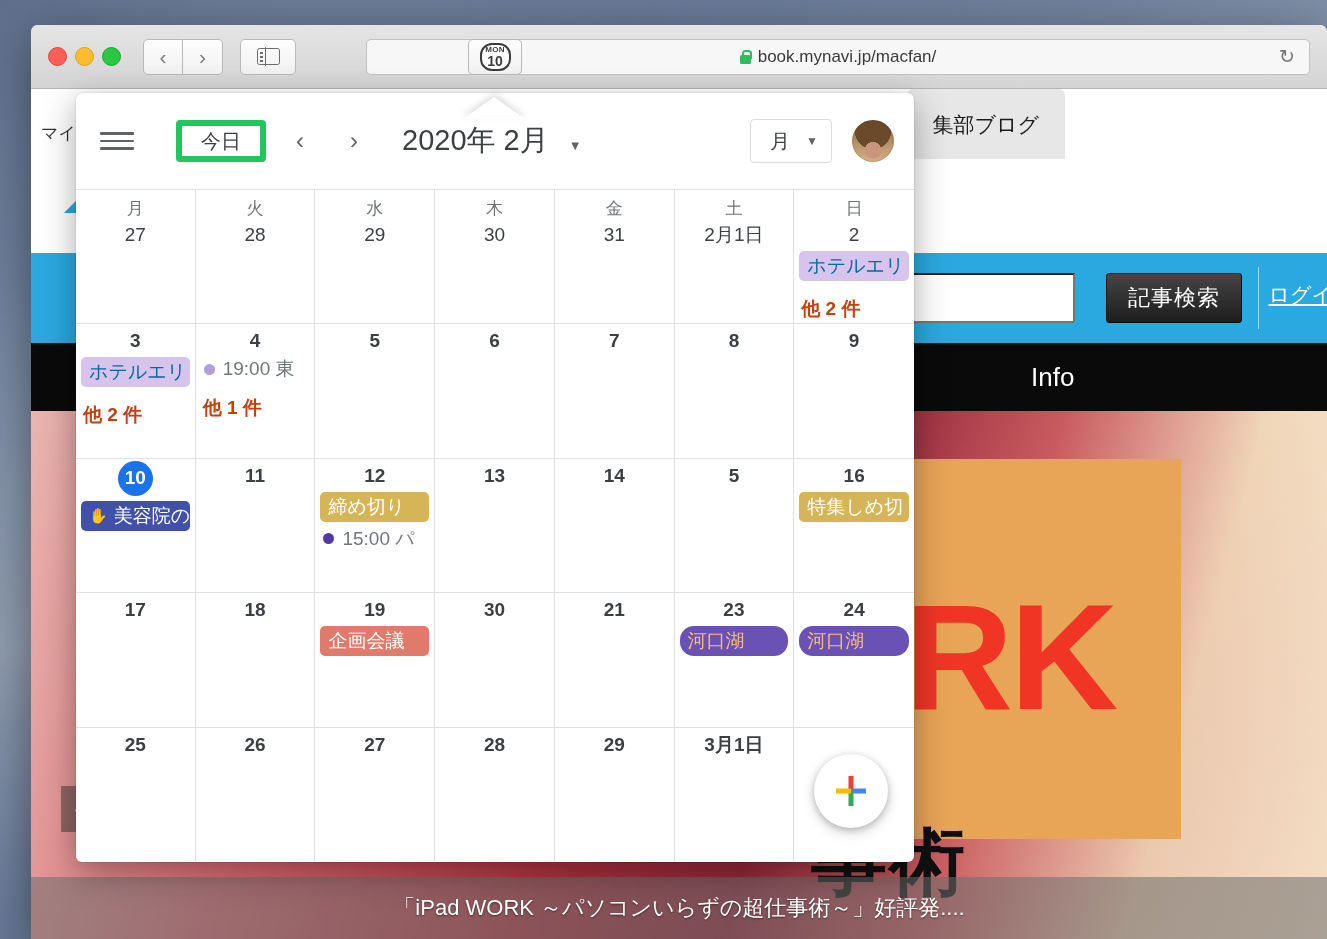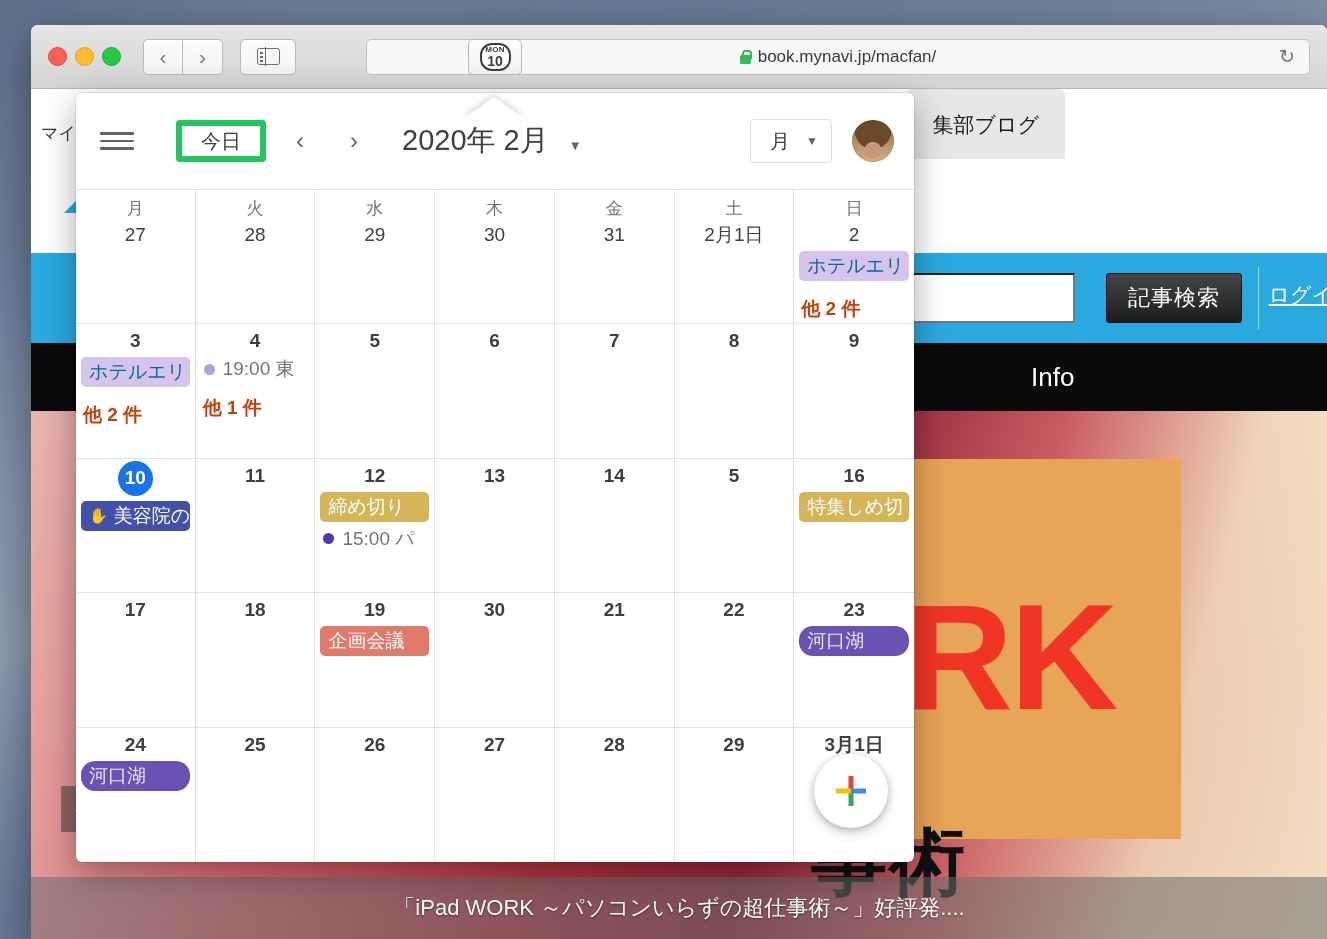--- a/index.html
+++ b/index.html
@@ -274,21 +274,21 @@
     font-size: 19px; font-weight: bold;
   }
 
   .chip {
     margin: 5px 1px 0; border-radius: 5px; padding: 4px 8px;
     font-size: 19px; line-height: 22px; white-space: nowrap; overflow: hidden;
   }
   .chip.lavender { background: #d7c4ec; color: #0369a1; }
   .chip.gold { background: #d6b458; color: #fff; }
   .chip.salmon { background: #e07a6b; color: #fff; }
-  .chip.purple { background: #6a52b5; color: #e5e5e5; border-radius: 14px; }
+  .chip.purple { background: #6a52b5; color: #fdba74; border-radius: 14px; }
   .chip.indigo { background: #4150a8; color: #fff; display: flex; align-items: center; gap: 6px; }
   .chip.indigo .hand { font-size: 15px; }
 
   .timed {
     display: flex; align-items: center; gap: 8px; margin: 6px 4px 0;
     font-size: 19px; color: #70757a; line-height: 22px; white-space: nowrap;
   }
   .dot { width: 11px; height: 11px; border-radius: 50%; flex: none; }
   .dot.lav { background: #b39ddb; }
   .dot.deep { background: #5437a8; }
@@ -506,23 +506,20 @@
           <div class="daynum">19</div>
           <div class="chip salmon">企画会議</div>
         </div>
         <div class="cell">
           <div class="daynum">30</div>
         </div>
         <div class="cell">
           <div class="daynum">21</div>
         </div>
         <div class="cell">
-          <div class="daynum">22</div>
-        </div>
-        <div class="cell">
           <div class="daynum">23</div>
           <div class="chip purple">河口湖</div>
         </div>
         <div class="cell">
           <div class="daynum">24</div>
           <div class="chip purple">河口湖</div>
         </div>
         <div class="cell">
           <div class="daynum">25</div>
         </div>

